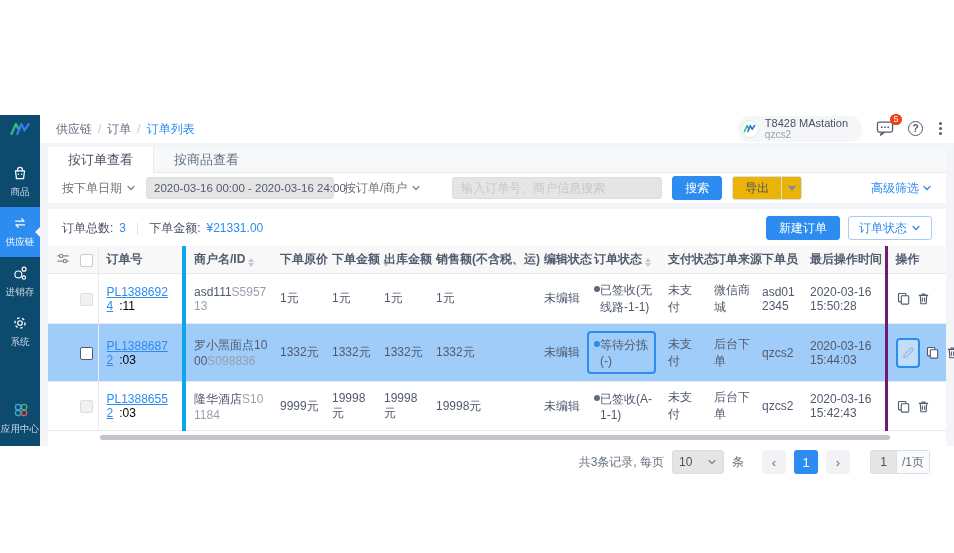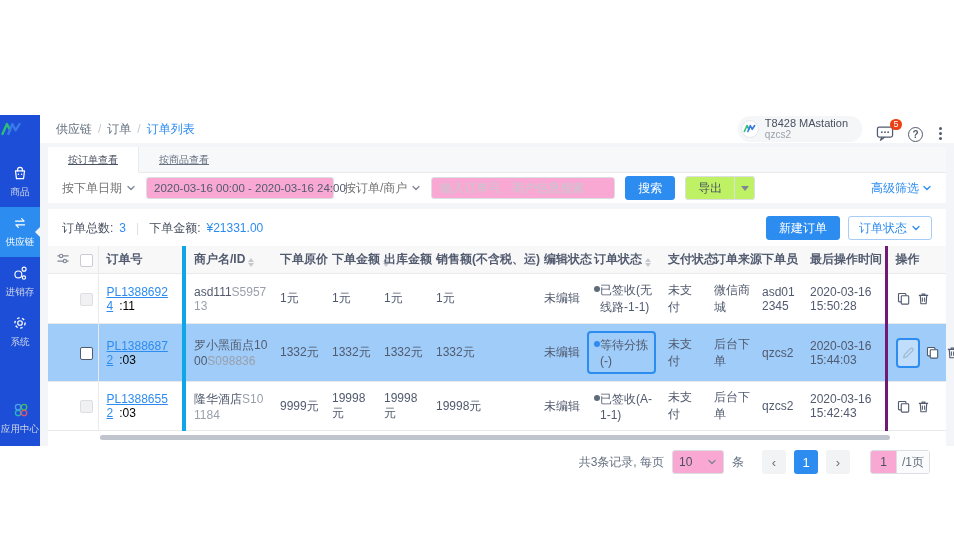--- a/index.html
+++ b/index.html
@@ -1,68 +1,68 @@
 <!DOCTYPE html>
 <html><head>
 <meta charset="utf-8">
 <style>
   * { margin:0; padding:0; box-sizing:border-box; }
   body { width:954px; height:553px; background:#ffffff; font-family:"Liberation Sans", sans-serif; position:relative; overflow:hidden; }
   .canvas { position:absolute; inset:0; background:#fff; }
   .app { position:absolute; left:0; top:115px; width:954px; height:331px; display:flex; background:#f3f5f8; }
 
   
-  .sidebar { width:40px; background:#1d4ed8; display:flex; flex-direction:column; align-items:flex-start; flex-shrink:0; position:relative; }
+  .sidebar { width:40px; background:#0c4a6e; display:flex; flex-direction:column; align-items:center; flex-shrink:0; position:relative; }
   .side-logo { margin-top:4px; height:20px; display:flex; align-items:center; }
   .side-nav { display:flex; flex-direction:column; width:100%; margin-top:18px; flex:1; }
   .side-item { width:100%; padding:7px 0 8px; display:flex; flex-direction:column; align-items:center; gap:3px; cursor:pointer; position:relative; }
   .side-item .lbl { font-size:10px; color:#cdd6e6; white-space:nowrap; transform:scale(.96); }
   .side-item svg { display:block; }
   .side-item.active { background:#2d8cf0; }
   .side-item.active .lbl { color:#fff; }
   .side-item.active::after { content:""; position:absolute; right:0; top:50%; margin-top:-5px;
     border-top:5px solid transparent; border-bottom:5px solid transparent; border-right:5px solid #f3f5f8; }
   .side-item.bottom { margin-top:auto; margin-bottom:2px; }
 
   
   .main { flex:1; display:flex; flex-direction:column; min-width:0; }
   .topbar { height:28px; background:#fff; display:flex; align-items:center; padding:0 10px 0 16px; flex-shrink:0; }
   .crumbs { display:flex; align-items:center; gap:6px; font-size:12px; color:#657180; }
   .crumbs .sep { color:#c5c8ce; }
   .crumbs .cur { color:#2d8cf0; }
-  .top-right { margin-left:auto; display:flex; align-items:flex-end; gap:14px; }
+  .top-right { margin-left:auto; display:flex; align-items:center; gap:14px; }
   .account { display:flex; align-items:center; gap:6px; background:#f5f6f8; border-radius:12px; padding:2px 14px 2px 3px; cursor:pointer; }
   .account .avatar { width:18px; height:18px; border-radius:50%; background:#fff; border:1px solid #e6e8ec; display:flex; align-items:center; justify-content:center; }
   .account .who { display:flex; flex-direction:column; line-height:1.05; }
   .account .nm { font-size:11px; color:#495060; }
   .account .sub { font-size:10px; color:#9aa0ab; }
   .icon-btn { position:relative; cursor:pointer; display:flex; align-items:center; }
   .badge { position:absolute; top:-6px; right:-8px; background:#ed4014; color:#fff; font-size:9px; line-height:11px; padding:0 3px; border-radius:6px; min-width:12px; text-align:center; }
   .help-circle { width:15px; height:15px; border:1.3px solid #515a6e; border-radius:50%; font-size:10px; font-weight:bold; color:#515a6e; display:flex; align-items:center; justify-content:center; }
   .kebab { display:flex; flex-direction:column; gap:2px; padding:2px; }
   .kebab i { width:3px; height:3px; border-radius:50%; background:#515a6e; }
 
   
   .card { background:#fff; margin:0 8px; }
   .card1 { margin-top:4px; }
   .tabs { display:flex; background:#f7f8fa; border-bottom:1px solid #e8eaec; height:26px; }
-  .tab { padding:0 20px; font-size:10px; color:#657180; display:flex; align-items:center; cursor:pointer;text-decoration:underline; }
+  .tab { padding:0 20px; font-size:13px; color:#657180; display:flex; align-items:center; cursor:pointer; }
   .tab.active { background:#fff; color:#495060; border-right:1px solid #e8eaec; margin-bottom:-1px; border-bottom:1px solid #fff; }
   .filters { display:flex; align-items:center; padding:0 14px; height:30px; gap:10px; font-size:12px; color:#495060; }
   .dd { display:flex; align-items:center; gap:4px; cursor:pointer; white-space:nowrap; color:#737373; }
   .dd svg { color:#808695; }
-  .box { height:22px; border:1px solid #dcdee2; border-radius:3px; display:flex; align-items:center; background:#f9a8d4; }
+  .box { height:22px; border:1px solid #dcdee2; border-radius:3px; display:flex; align-items:center; background:#e5e5e5; }
   .date-box { width:188px; padding:0 7px; justify-content:space-between; color:#515a6e; cursor:pointer; }
   .date-box span { white-space:nowrap; font-size:11.5px; }
-  .search-box { width:184px; }
+  .search-box { width:210px;margin-left:21px; }
   .search-box input { border:0; outline:0; width:100%; font-size:12px; padding:0 8px; color:#515a6e; font-family:inherit; background:transparent; }
   .search-box input::placeholder { color:#c5c8ce; }
   .btn { height:24px; border-radius:3px; font-size:12px; display:inline-flex; align-items:center; justify-content:center; cursor:pointer; white-space:nowrap; }
   .btn-primary { background:#2d8cf0; color:#fff; padding:0 12px; border:1px solid #2d8cf0; }
-  .split { display:flex; height:24px; border:1px solid #dcdee2; border-radius:3px; overflow:hidden; background:#bef264;text-align:right; }
+  .split { display:flex; height:24px; border:1px solid #dcdee2; border-radius:3px; overflow:hidden; background:#eab308;text-align:right; }
   .split .main-part { padding:0 12px; display:flex; align-items:center; font-size:12px; color:#495060; cursor:pointer; }
   .split .caret-part { width:20px; border-left:1px solid #dcdee2; display:flex; align-items:center; justify-content:center; cursor:pointer; }
   .caret-down { width:0; height:0; border-left:4px solid transparent; border-right:4px solid transparent; border-top:5px solid #808695; }
   .adv { margin-left:auto; color:#2d8cf0; display:flex; align-items:center; gap:3px; cursor:pointer; }
   .adv svg { color:#2d8cf0; }
 
   
   .card2 { margin-top:6px; padding-bottom:6px; }
   .summary { display:flex; align-items:center; padding:7px 14px 6px; font-size:12px; color:#495060; gap:6px; }
   .summary .v { color:#2d8cf0; }

